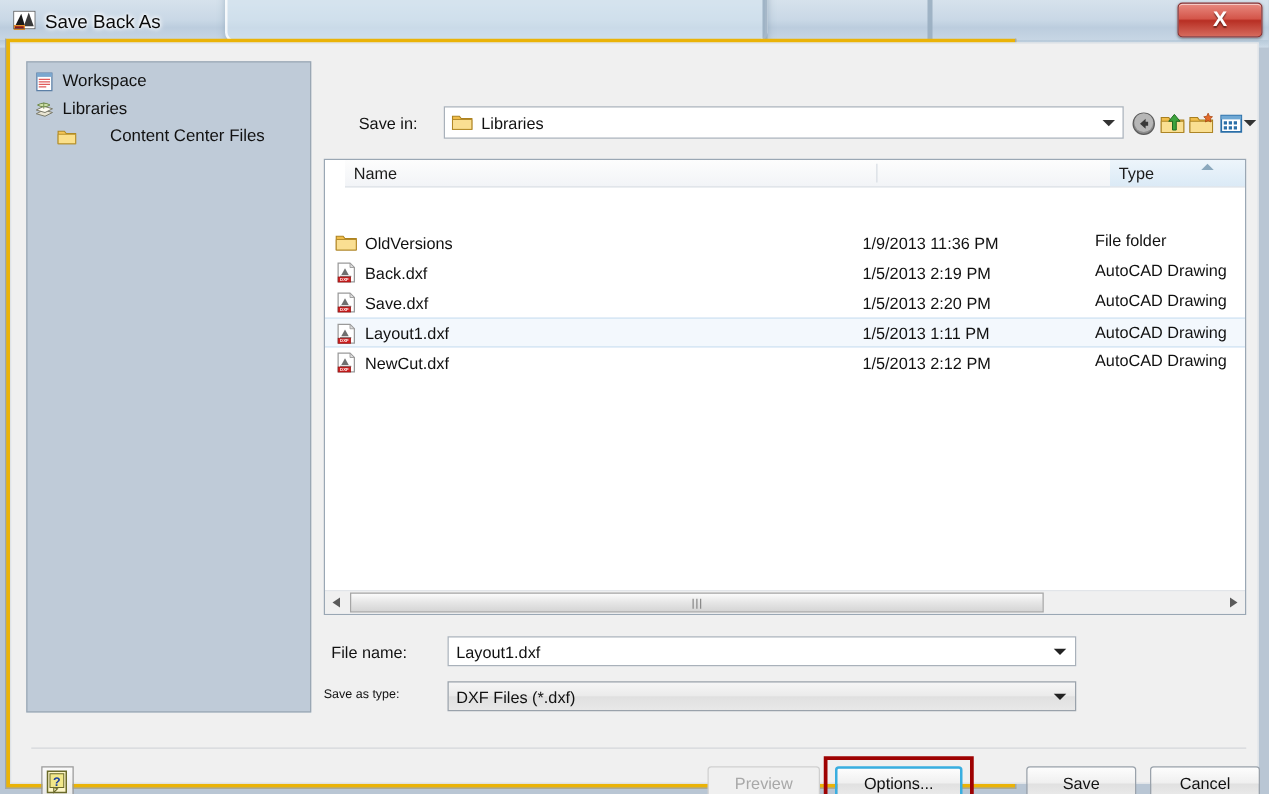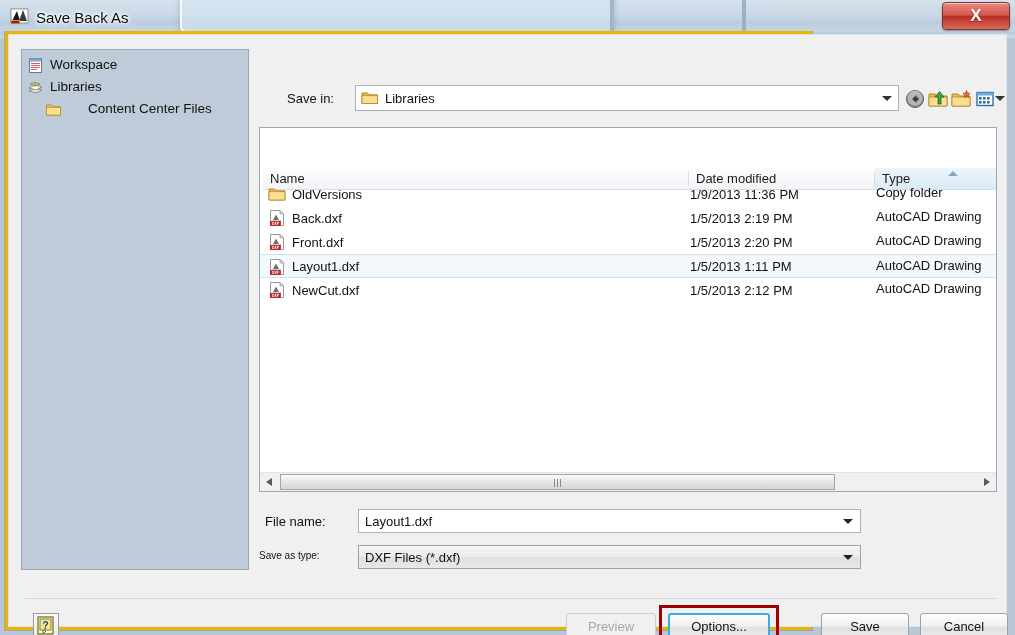--- a/index.html
+++ b/index.html
@@ -165,25 +165,24 @@
   
   #file-list {
     position: absolute; left: 250px; top: 92px;
     width: 738px; height: 365px;
     background: #ffffff;
     border: 1px solid #9aa7b4;
     box-sizing: border-box;
     overflow: hidden;
   }
   #list-header {
-    position: absolute; left: 3px; top: 0;
+    position: absolute; left: 16px; top: 0;
     width: 736px; height: 21px;
     background: linear-gradient(180deg,#fdfdfd 0%,#f2f4f7 100%);
     border-bottom: 1px solid #d8dde3;
-    margin-top: 40px;
   }
   .col-head {
     position: absolute; top: 0; height: 21px;
     line-height: 21px;
     font-size: 13px; color: #1b1b1b;
     padding-left: 7px;
     box-sizing: border-box;
     cursor: pointer;
     white-space: nowrap;
   }
@@ -479,40 +478,36 @@
       <div id="tb-views-arrow"></div>
     </div>
 
     <div id="file-list">
 
       <div id="list-header">
         <div class="col-head" id="col-name">
           <span>Name</span>
           <span class="sep"></span>
         </div>
-        <div class="col-head" id="col-date">
-          <span>Date modified</span>
-          <span class="sep"></span>
-        </div>
         <div class="col-head" id="col-type">
           <span>Type</span>
           <span class="sortarrow"></span>
         </div>
       </div>
 
       <div id="rows">
             <div class="file-row">
               <svg class="fr-icon" viewBox="0 0 18 18">
                 <path d="M1 4 L6.5 4 L8 5.8 L17 5.8 L17 15 L1 15 Z" fill="#f0bd4a" stroke="#ad8220" stroke-width="0.9"></path>
                 <path d="M1 6.6 L17 6.6 L17 15 L1 15 Z" fill="#fadf92" stroke="#ad8220" stroke-width="0.7"></path>
               </svg>
               <span class="fr-name">OldVersions</span>
               <span class="fr-date">1/9/2013 11:36 PM</span>
               <span class="fr-clip">
-                <span class="fr-type">Copy folder</span>
+                <span class="fr-type">File folder</span>
               </span>
             </div>
             <div class="file-row">
               <svg class="fr-icon" viewBox="0 0 18 18">
                 <path d="M2.5 1.5 L12 1.5 L15.5 5 L15.5 16.5 L2.5 16.5 Z" fill="#ffffff" stroke="#9a9a9a" stroke-width="1"></path>
                 <path d="M12 1.5 L12 5 L15.5 5 Z" fill="#dcdcdc" stroke="#9a9a9a" stroke-width="0.7"></path>
                 <path d="M5 11 L8 5.5 L11 11 Z" fill="#6f6f6f"></path>
                 <rect x="4" y="11.6" width="9" height="1" fill="#8a8a8a"></rect>
                 <rect x="2.5" y="12.6" width="10" height="4" fill="#cf2020" stroke="#9a1515" stroke-width="0.6"></rect>
                 <text x="7.5" y="15.9" font-family="'Liberation Sans',sans-serif" font-size="3.4" font-weight="bold" fill="#ffffff" text-anchor="middle">DXF</text>
@@ -525,21 +520,21 @@
             </div>
             <div class="file-row">
               <svg class="fr-icon" viewBox="0 0 18 18">
                 <path d="M2.5 1.5 L12 1.5 L15.5 5 L15.5 16.5 L2.5 16.5 Z" fill="#ffffff" stroke="#9a9a9a" stroke-width="1"></path>
                 <path d="M12 1.5 L12 5 L15.5 5 Z" fill="#dcdcdc" stroke="#9a9a9a" stroke-width="0.7"></path>
                 <path d="M5 11 L8 5.5 L11 11 Z" fill="#6f6f6f"></path>
                 <rect x="4" y="11.6" width="9" height="1" fill="#8a8a8a"></rect>
                 <rect x="2.5" y="12.6" width="10" height="4" fill="#cf2020" stroke="#9a1515" stroke-width="0.6"></rect>
                 <text x="7.5" y="15.9" font-family="'Liberation Sans',sans-serif" font-size="3.4" font-weight="bold" fill="#ffffff" text-anchor="middle">DXF</text>
               </svg>
-              <span class="fr-name">Front.dxf</span>
+              <span class="fr-name">Save.dxf</span>
               <span class="fr-date">1/5/2013 2:20 PM</span>
               <span class="fr-clip">
                 <span class="fr-type">AutoCAD Drawing</span>
               </span>
             </div>
             <div class="file-row selected">
               <svg class="fr-icon" viewBox="0 0 18 18">
                 <path d="M2.5 1.5 L12 1.5 L15.5 5 L15.5 16.5 L2.5 16.5 Z" fill="#ffffff" stroke="#9a9a9a" stroke-width="1"></path>
                 <path d="M12 1.5 L12 5 L15.5 5 Z" fill="#dcdcdc" stroke="#9a9a9a" stroke-width="0.7"></path>
                 <path d="M5 11 L8 5.5 L11 11 Z" fill="#6f6f6f"></path>

